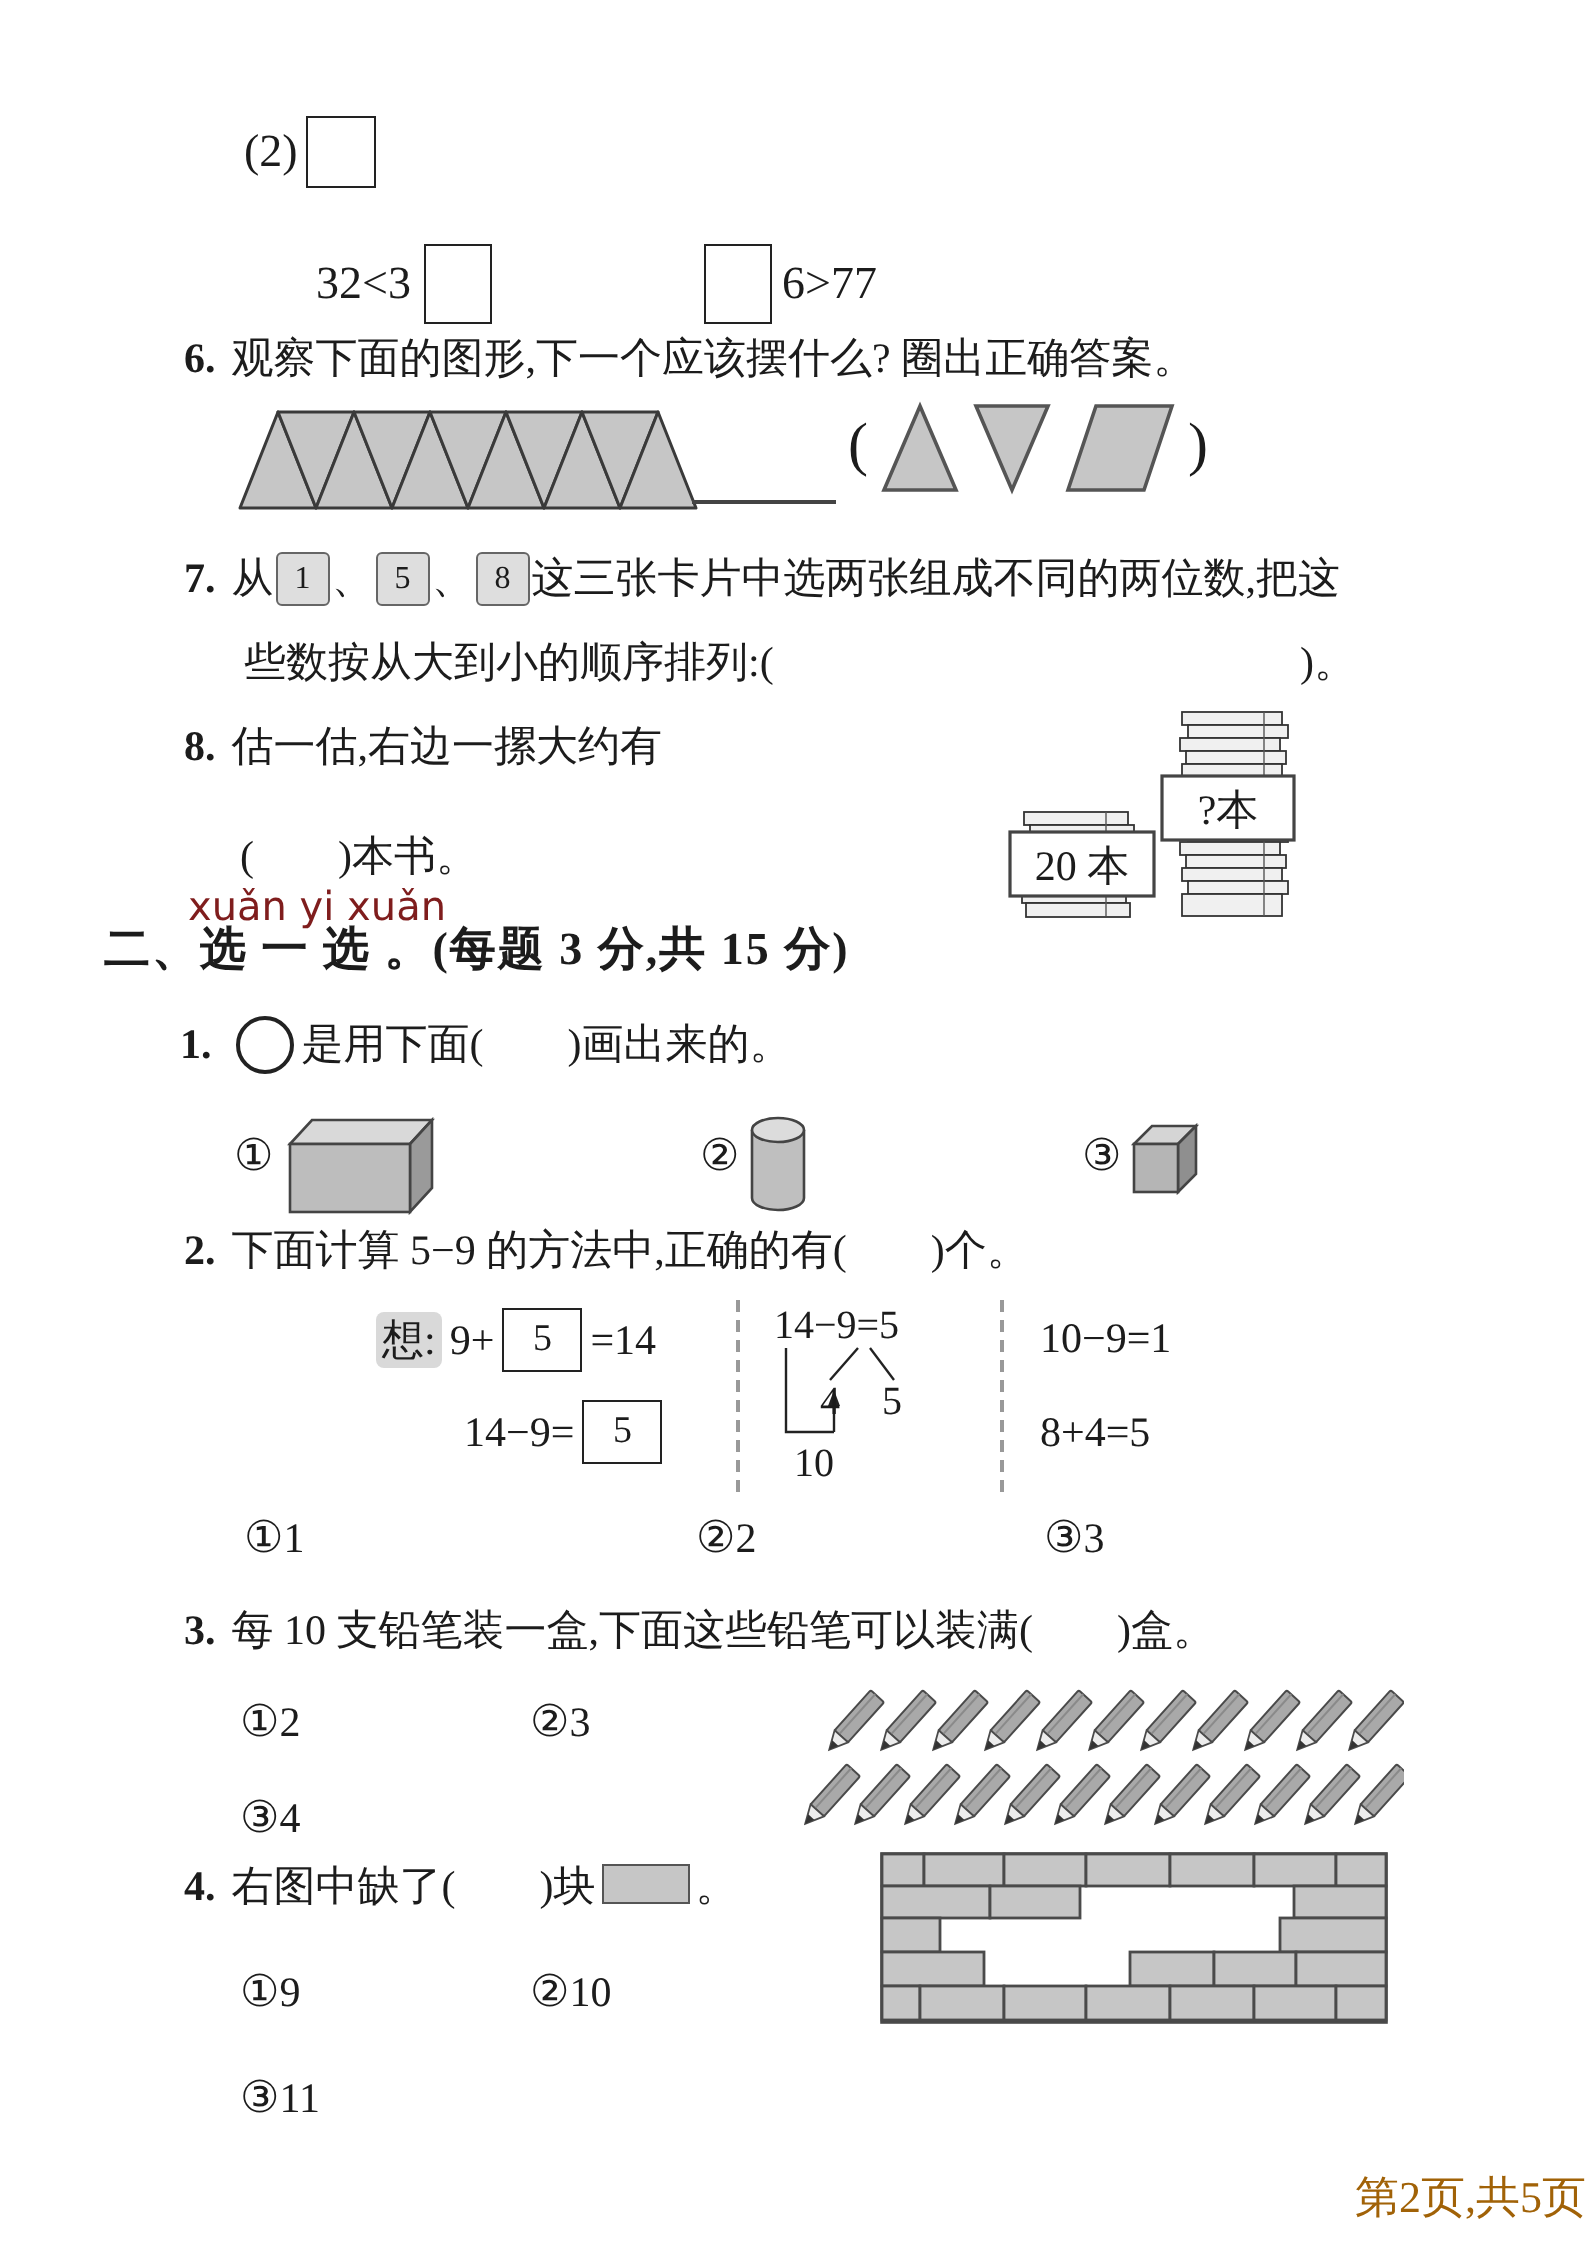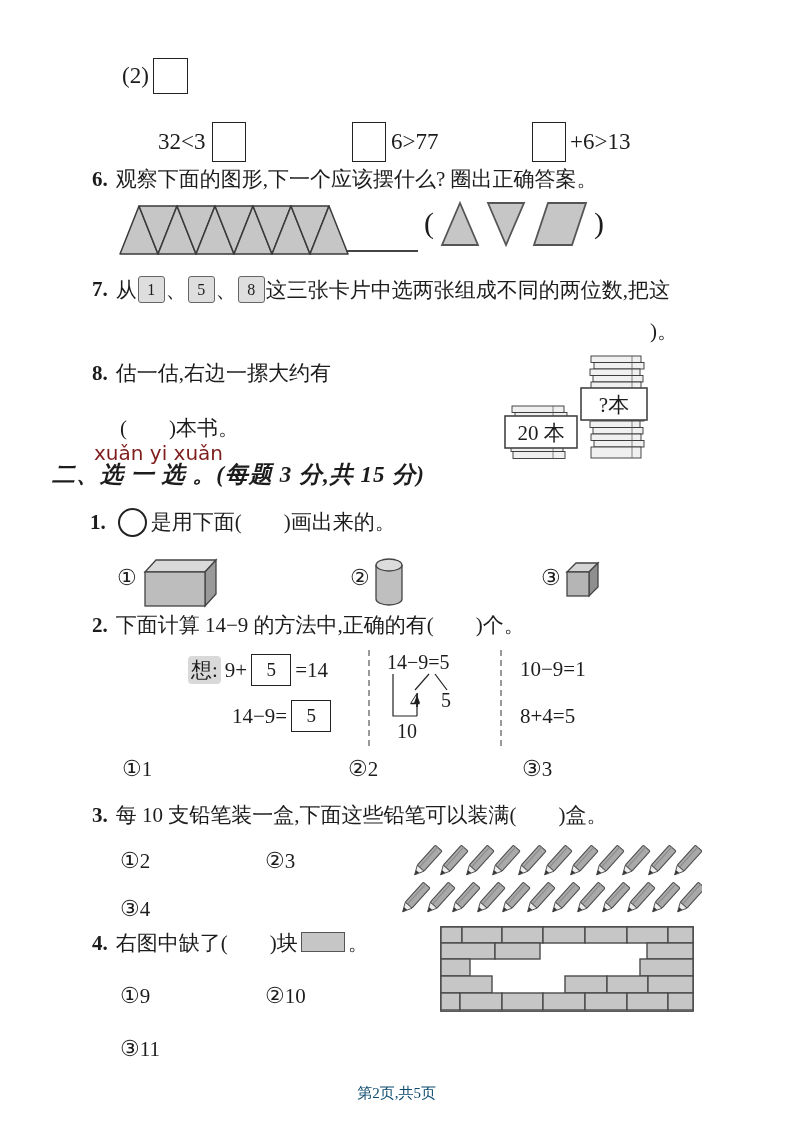--- a/index.html
+++ b/index.html
@@ -15,46 +15,42 @@
   .ans-box{display:inline-flex;width:38px;height:30px;border:1.6px solid #222;align-items:center;justify-content:center;font-size:19px;margin:0 4px;vertical-align:middle;}
   .card{display:inline-block;min-width:21px;height:25px;line-height:25px;text-align:center;
         border:1.4px solid #666;background:#dedede;border-radius:3px;font-size:16px;margin:0 1px;vertical-align:2px;padding:0 2px;}
   .circle-glyph{display:inline-block;width:25px;height:25px;border:2px solid #222;border-radius:50%;margin:0 4px;vertical-align:-6px;background:#fff;}
   .gray-swatch{display:inline-block;width:42px;height:18px;background:#c6c6c6;border:1.2px solid #555;vertical-align:-2px;margin:0 3px;}
   .think-bg{background:#d9d9d9;border-radius:4px;padding:1px 3px;margin-right:4px;}
   .dashed-sep{border-left:2px dashed #999;width:0;}
   .opt .num{font-size:22px;}
   .opt .val{font-size:21px;}
   .pinyin{font-family:"DejaVu Sans","Liberation Sans",sans-serif;font-size:20px;color:#7f1d1d;}
-  .sec-title{font-weight:bold;font-size:23px;letter-spacing:1px;font-style:italic;}
+  .sec-title{font-weight:bold;font-size:23px;letter-spacing:1px;}
   .blank-line{border-top:2px solid #444;height:0;}
-  .footer{text-align:center;font-size:15px;color:#0c4a6e;}
+  .footer{text-align:right;font-size:22px;color:#a16207;}
   svg text{font-family:"Liberation Serif","DejaVu Serif",serif;fill:#1c1c1c;}
 </style>
 </head>
 <body>
 
 <div id="page">
 
   <div class="abs row" style="left:122px;top:58px;gap:4px;">
     <span class="t-lg">(2)</span>
     <span class="small-box"></span>
   </div>
 
   <div class="abs row" style="left:158px;top:122px;gap:7px;">
     <span class="t-lg">32&lt;3</span>
     <span class="blank-box"></span>
   </div>
   <div class="abs row" style="left:352px;top:122px;gap:5px;">
     <span class="blank-box"></span>
     <span class="t-lg">6&gt;77</span>
-  </div>
-  <div class="abs row" style="left:532px;top:122px;gap:4px;">
-    <span class="blank-box"></span>
-    <span class="t-lg">+6&gt;13</span>
   </div>
 
   <div class="abs row" style="left:92px;top:166px;">
     <span class="qnum">6.</span>
     <span class="t">观察下面的图形,下一个应该摆什么? 圈出正确答案。</span>
   </div>
 
   <svg class="abs" style="left:116px;top:200px;" width="235" height="58">
     <g fill="#c6c6c6" stroke="#3a3a3a" stroke-width="1.5" stroke-linejoin="round">
       <polygon points="4,54 23,6 42,54"></polygon>
@@ -84,20 +80,21 @@
     </svg>
     <span style="font-size:30px;">)</span>
   </div>
 
   <div class="abs row" style="left:92px;top:276px;">
     <span class="qnum">7.</span>
     <span class="t">
       <span>从</span><span class="card">1</span><span>、</span><span class="card">5</span><span>、</span><span class="card">8</span><span>这三张卡片中选两张组成不同的两位数,把这</span>
     </span>
   </div>
+  <div class="abs t" style="left:122px;top:318px;">些数按从大到小的顺序排列:(</div>
   <div class="abs t" style="left:650px;top:318px;">)。</div>
 
   <div class="abs row" style="left:92px;top:360px;">
     <span class="qnum">8.</span>
     <span class="t">估一估,右边一摞大约有</span>
   </div>
   <div class="abs t" style="left:120px;top:402px;margin-top:13px;">(　　)本书。</div>
 
   <svg class="abs" style="left:495px;top:350px;" width="180" height="118">
     <g fill="#f0f0f0" stroke="#333" stroke-width="0.9">
@@ -165,21 +162,21 @@
   <svg class="abs" style="left:565px;top:558px;" width="36" height="42">
     <g stroke="#444" stroke-width="1.3">
       <polygon points="2,14 11,5 33,5 24,14" fill="#d5d5d5"></polygon>
       <polygon points="24,14 33,5 33,29 24,38" fill="#8f8f8f"></polygon>
       <rect x="2" y="14" width="22" height="24" fill="#b5b5b5"></rect>
     </g>
   </svg>
 
   <div class="abs row" style="left:92px;top:612px;">
     <span class="qnum">2.</span>
-    <span class="t">下面计算 14−9 的方法中,正确的有(　　)个。</span>
+    <span class="t">下面计算 5−9 的方法中,正确的有(　　)个。</span>
   </div>
 
   <div class="abs row" style="left:188px;top:654px;">
     <span class="think-bg t">想:</span>
     <span class="t">9+</span>
     <span class="ans-box">5</span>
     <span class="t">=14</span>
   </div>
   <div class="abs row" style="left:232px;top:700px;">
     <span class="t">14−9=</span>

